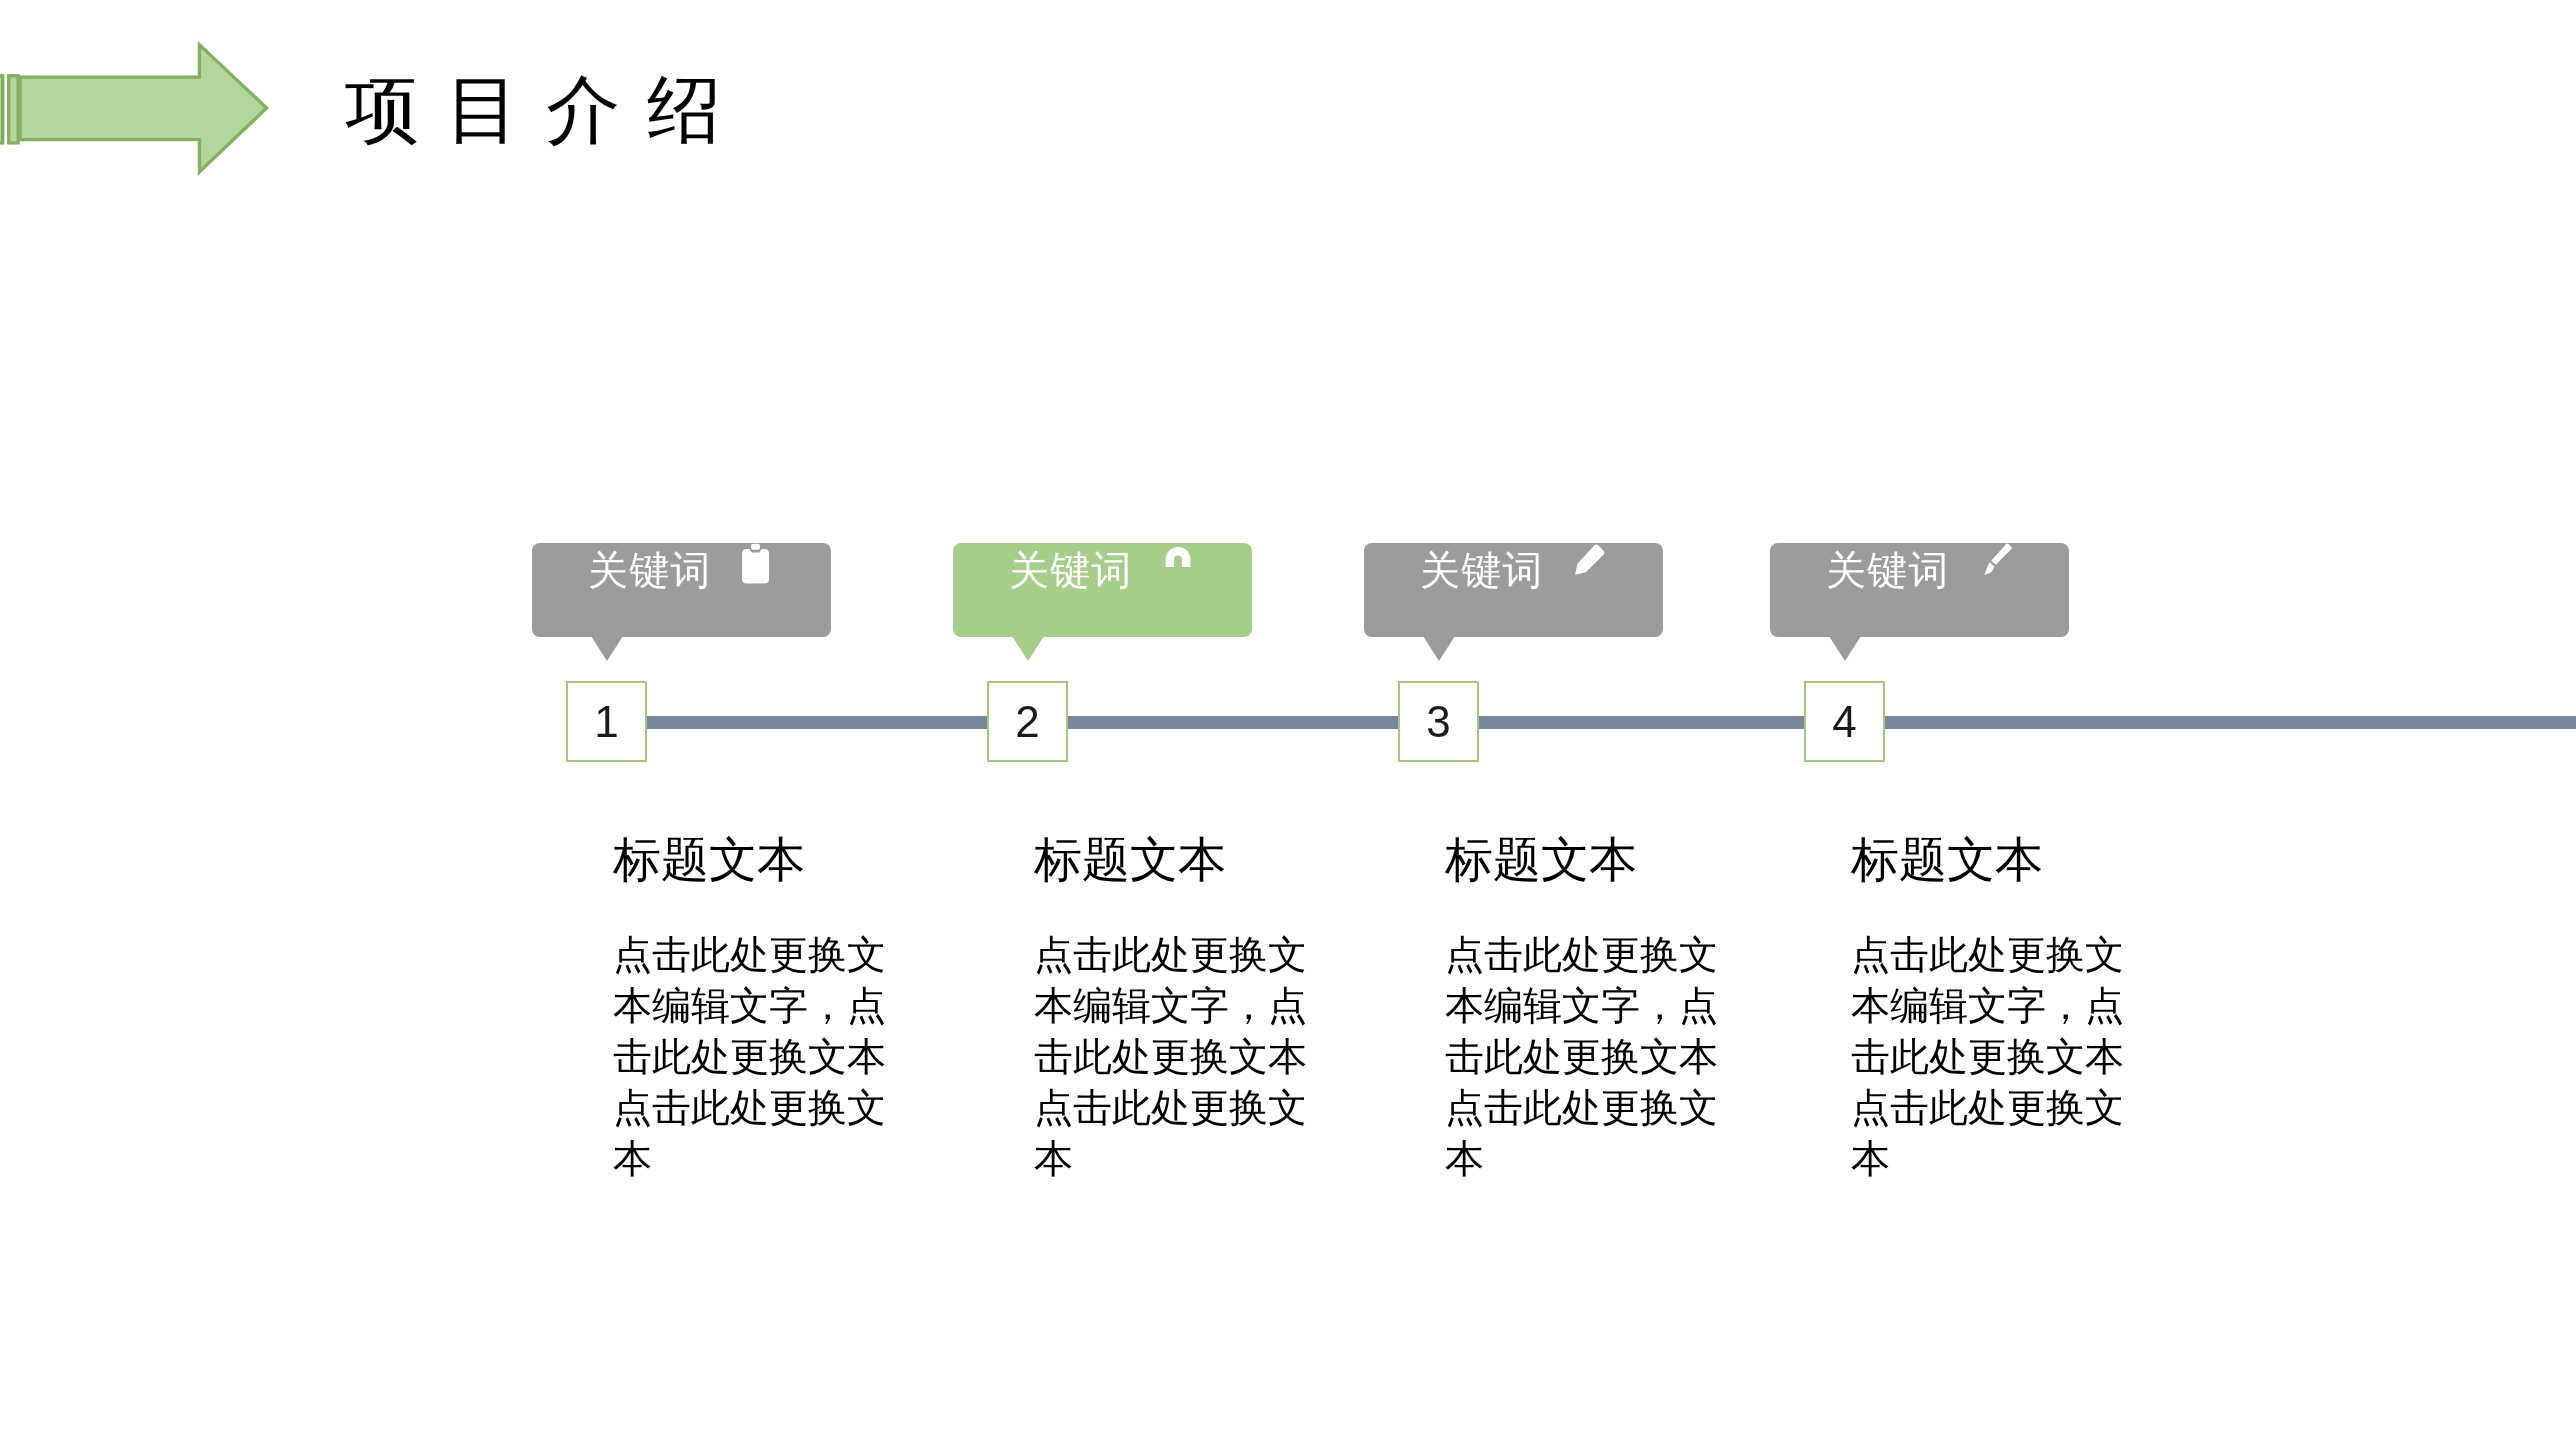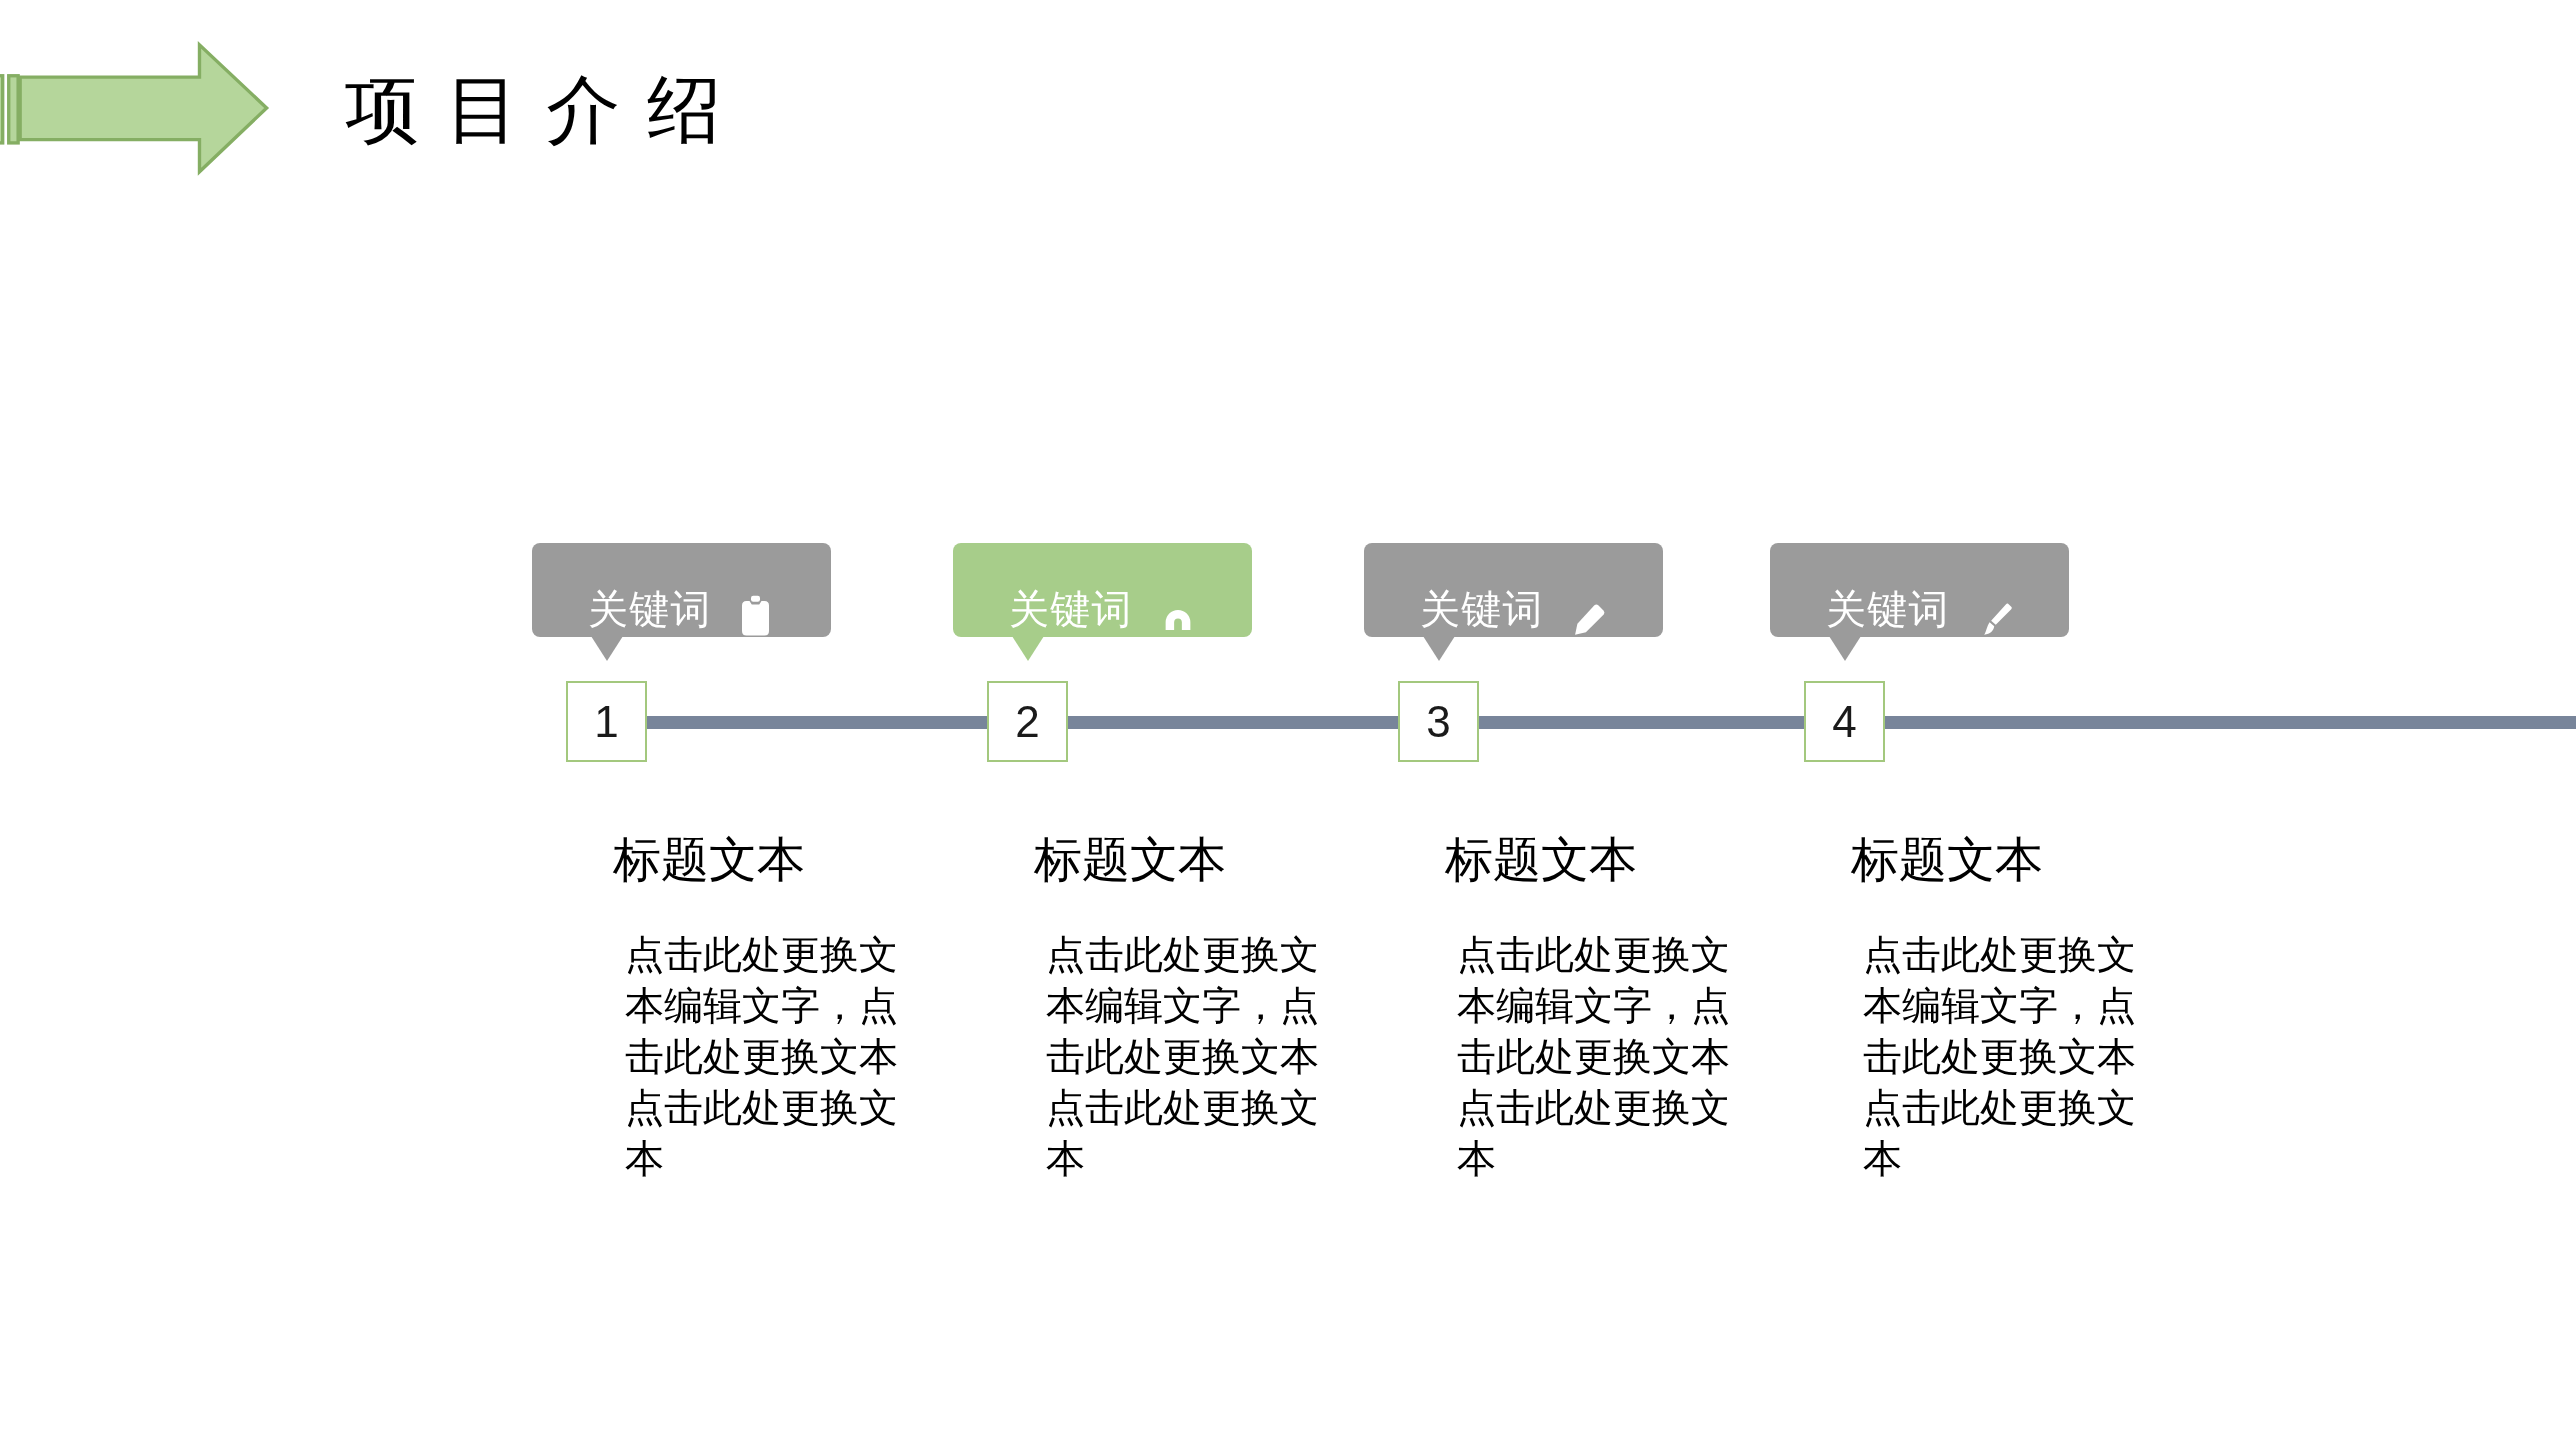--- a/index.html
+++ b/index.html
@@ -45,21 +45,21 @@
   }
 
   
   .badge{
     position:absolute;
     left:0; top:0;
     width:299px; height:94px;
     border-radius:8px;
     background:#9b9b9b;
     display:flex;
-    align-items:flex-end;
+    align-items:flex-start;
     padding:0 60px 0 56px;
     box-sizing:border-box;
     gap:28px;
   }
   .badge.green{ background:#a7cd8a; }
   .badge-label{
     color:#ffffff;
     font-size:40px;
     letter-spacing:1.3px;
     white-space:nowrap;
@@ -108,21 +108,20 @@
     white-space:nowrap;
   }
   .col-body{
     position:absolute;
     left:81px; top:386px;
     width:295px;
     font-size:39px;
     line-height:51px;
     color:#000000;
     white-space:pre-line;
-    margin-left:12px;
   }
 </style>
 </head>
 <body>
 
 <div class="slide">
 
   <svg class="header-arrow" viewBox="0 0 402 205">
     <rect x="-8" y="53" width="12" height="100" fill="#b5d69b" stroke="#85ae63" stroke-width="5"></rect>
     <rect x="13" y="53" width="14" height="100" fill="#b5d69b" stroke="#85ae63" stroke-width="5"></rect>

